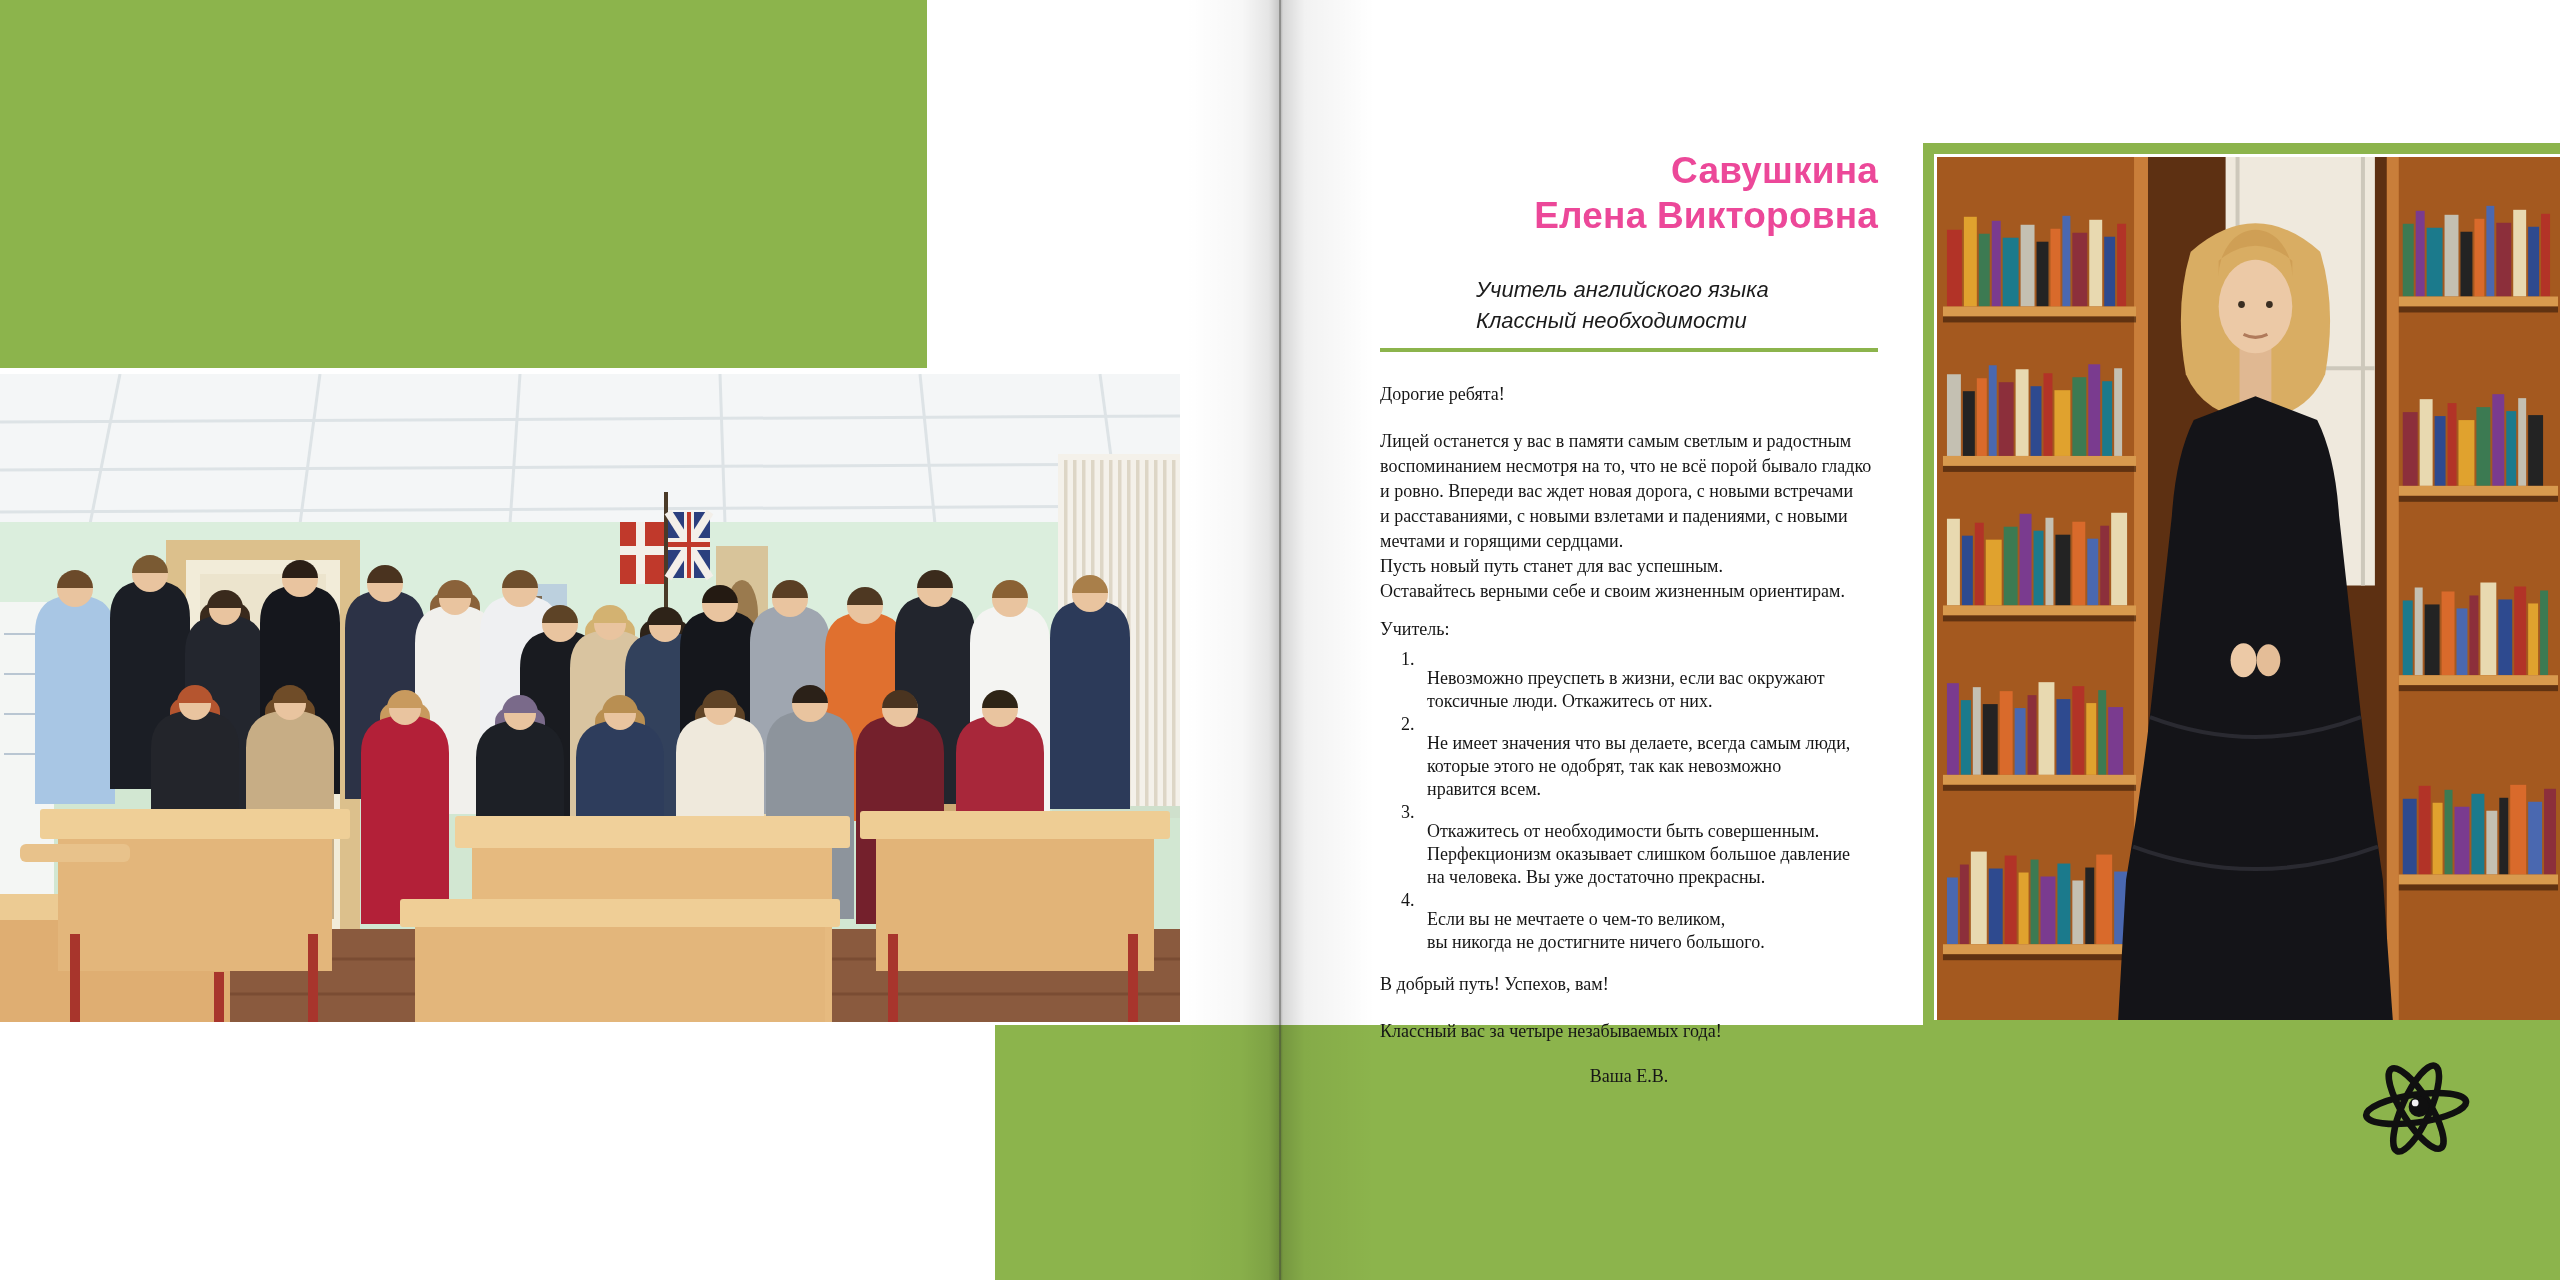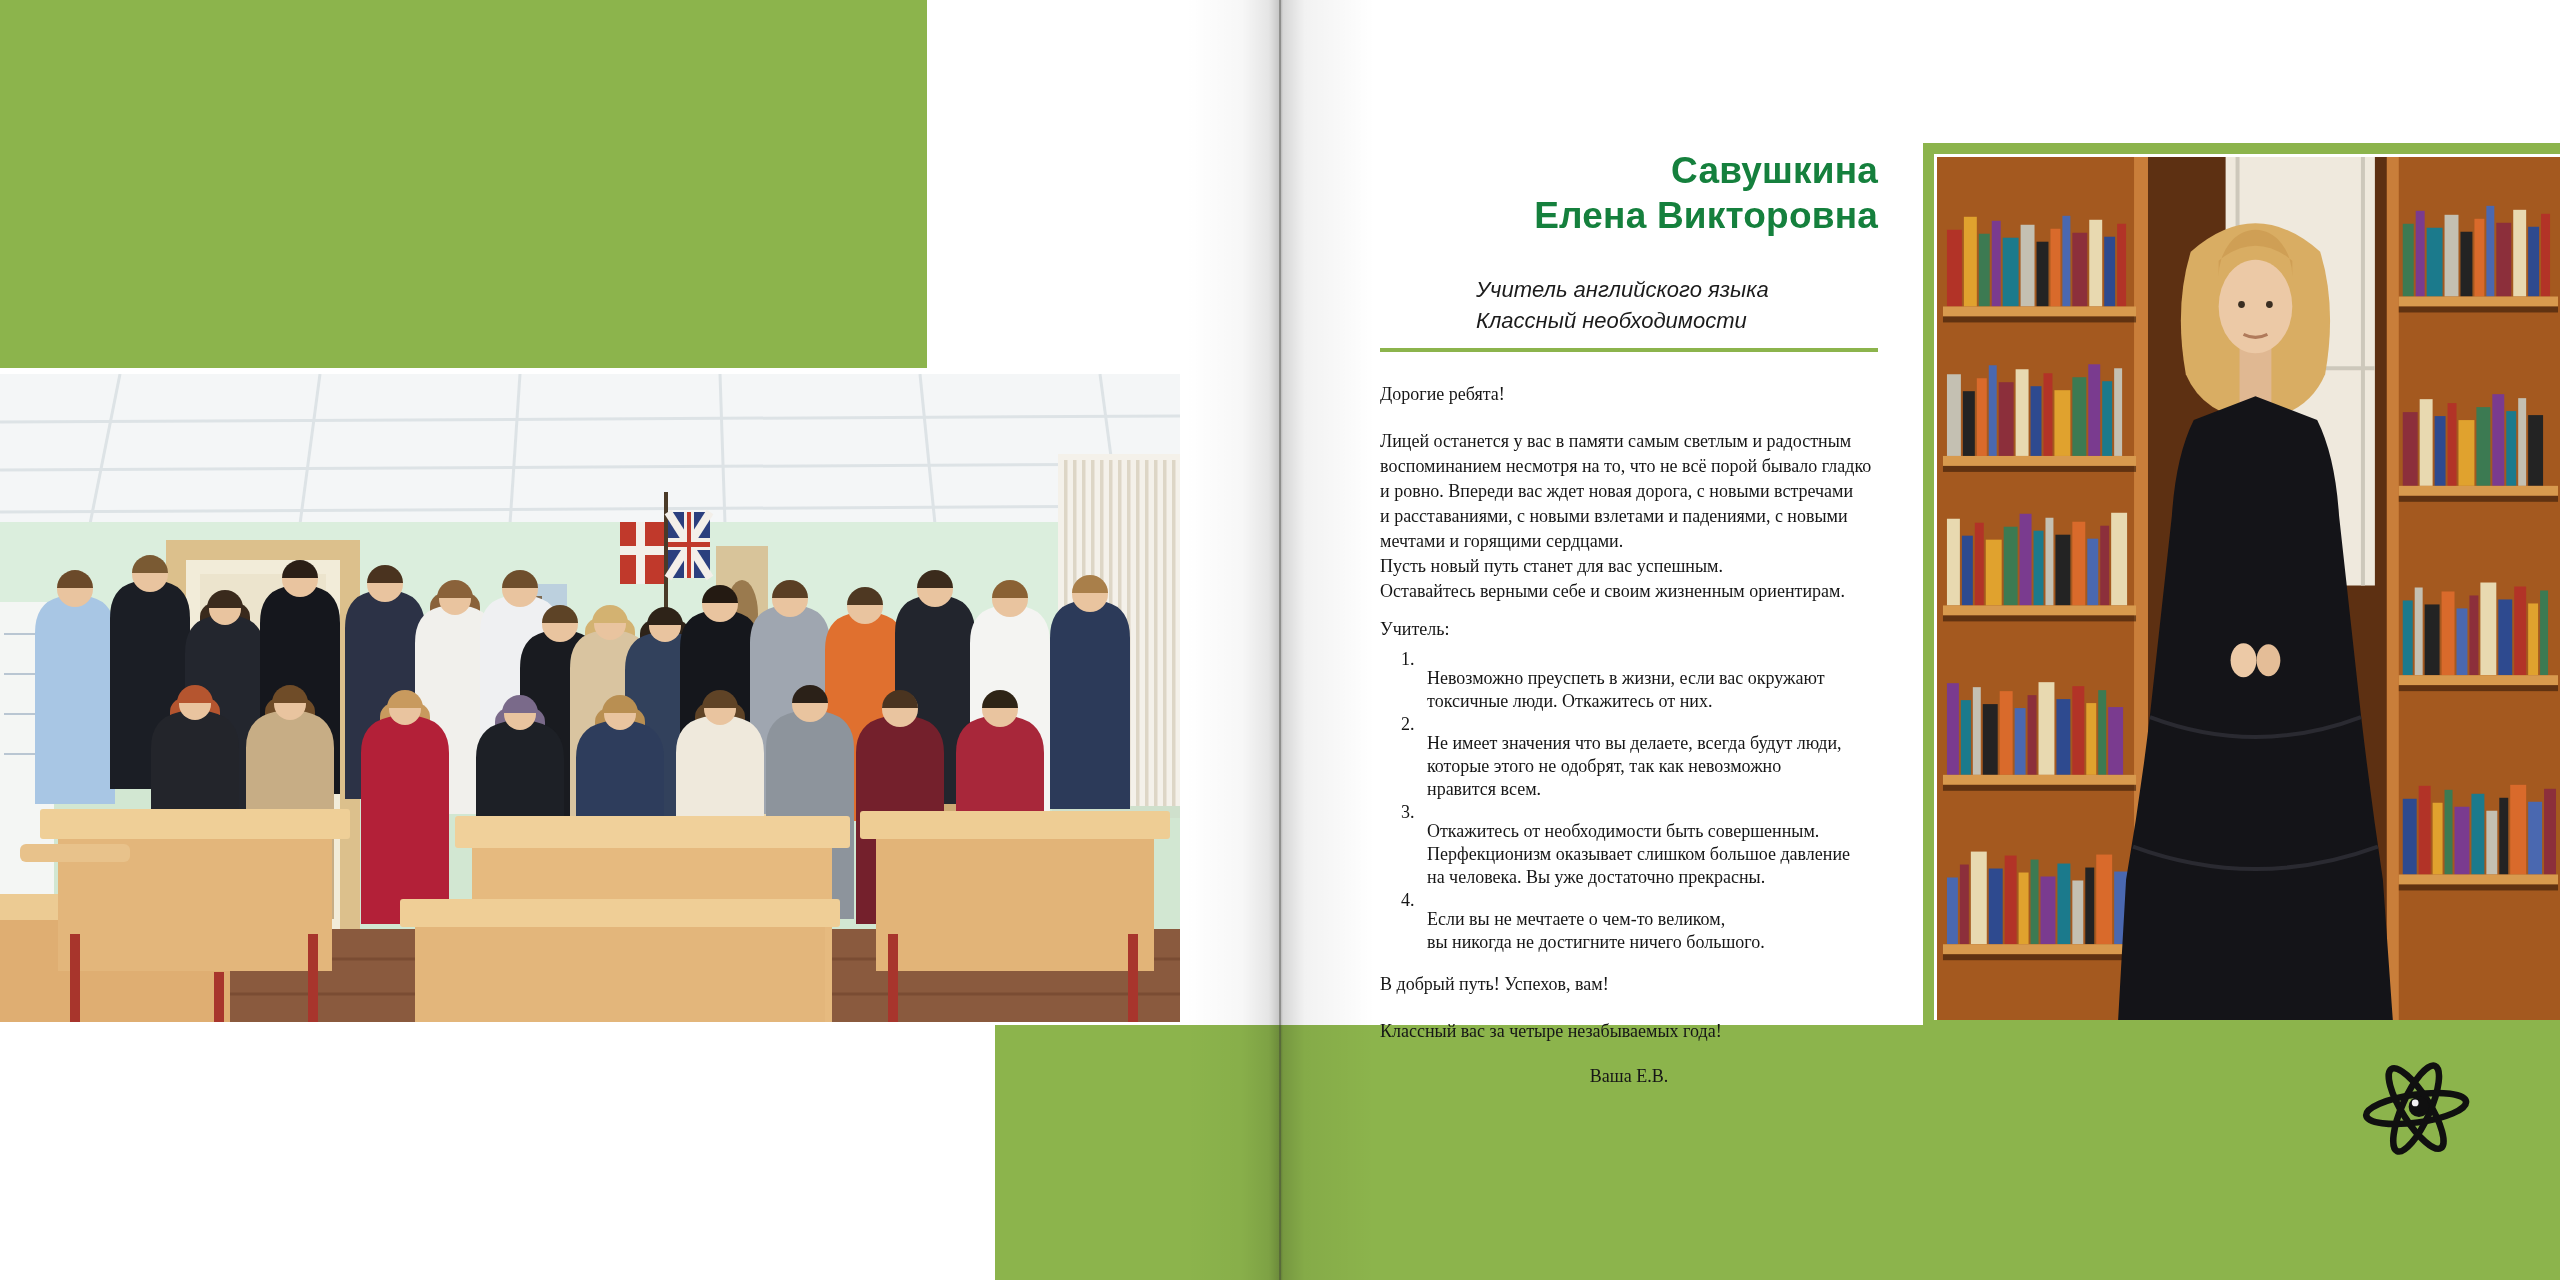--- a/index.html
+++ b/index.html
@@ -24,21 +24,21 @@
   
   #portrait-frame{left:1923px;top:143px;width:637px;height:882px;background:#8cb44c;}
   #portrait-photo{position:absolute;left:11px;top:11px;right:0;bottom:5px;
                   border-left:3px solid #fff;border-top:3px solid #fff;box-sizing:border-box;
                   background:#6e3a1c;}
   #portrait-photo svg{display:block;width:100%;height:100%;}
 
   
   #letter{left:1380px;top:148px;width:498px;z-index:8;color:#161616;}
   .teacher-name{font-size:37px;line-height:45px;font-weight:700;text-align:right;
-                color:#15803d;letter-spacing:0.2px;}
+                color:#ec4899;letter-spacing:0.2px;}
   .teacher-role{margin-top:36px;padding-left:96px;font-style:italic;font-size:22px;
                 line-height:31px;color:#1b1b1b;}
   .rule{margin-top:12px;height:4px;background:#8cb44c;}
   .serif{font-family:Liberation Serif, serif;font-size:18px;line-height:25px;}
   .salutation{margin-top:30px;}
   .para{margin-top:22px;white-space:pre-line;}
   .remember-heading{margin-top:13px;}
   #reminders{margin-top:6px;}
   .rem-item{display:flex;padding-left:21px;line-height:23px;}
   .rem-num{flex:0 0 26px;}
@@ -329,21 +329,21 @@
 Оставайтесь верными себе и своим жизненным ориентирам.</div>
     <div class="serif remember-heading">Учитель:</div>
     <div id="reminders" class="serif">
         <div class="rem-item">
           <span class="rem-num">1.</span>
           <span class="rem-text">Невозможно преуспеть в жизни, если вас окружают
 токсичные люди. Откажитесь от них.</span>
         </div>
         <div class="rem-item">
           <span class="rem-num">2.</span>
-          <span class="rem-text">Не имеет значения что вы делаете, всегда будут люди,
+          <span class="rem-text">Не имеет значения что вы делаете, всегда самым люди,
 которые этого не одобрят, так как невозможно
 нравится всем.</span>
         </div>
         <div class="rem-item">
           <span class="rem-num">3.</span>
           <span class="rem-text">Откажитесь от необходимости быть совершенным.
 Перфекционизм оказывает слишком большое давление
 на человека. Вы уже достаточно прекрасны.</span>
         </div>
         <div class="rem-item">

